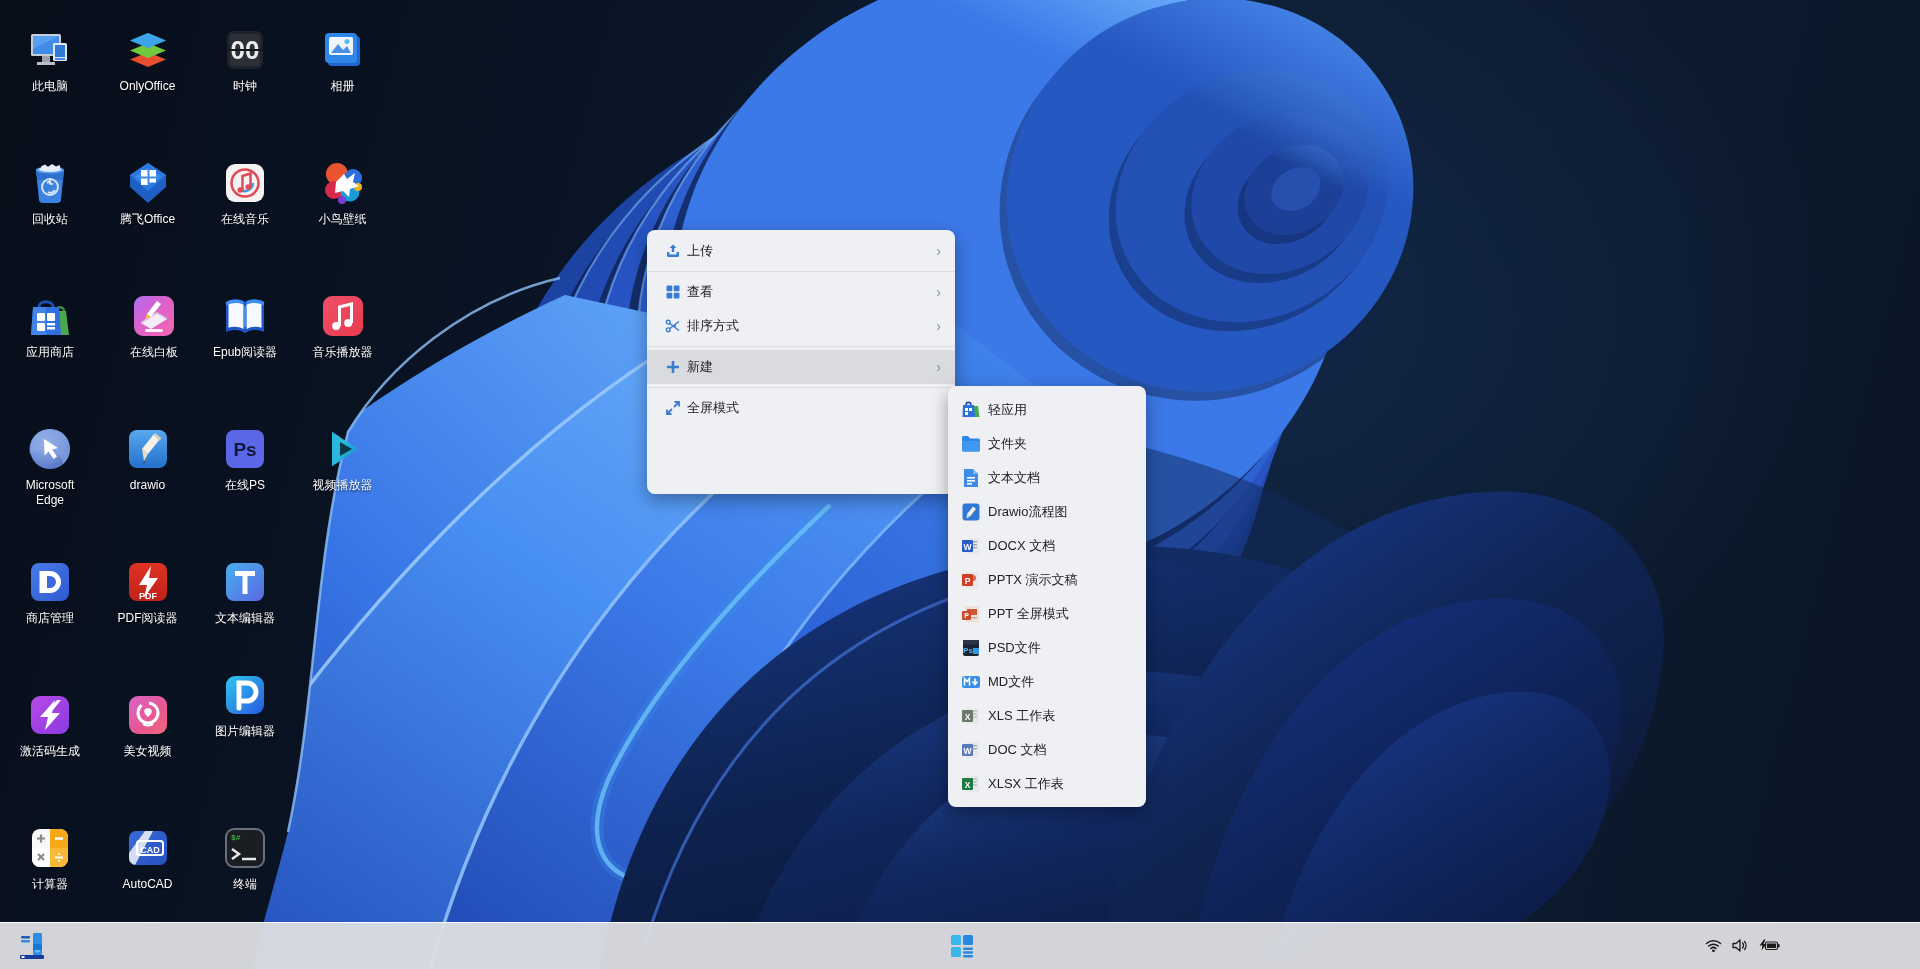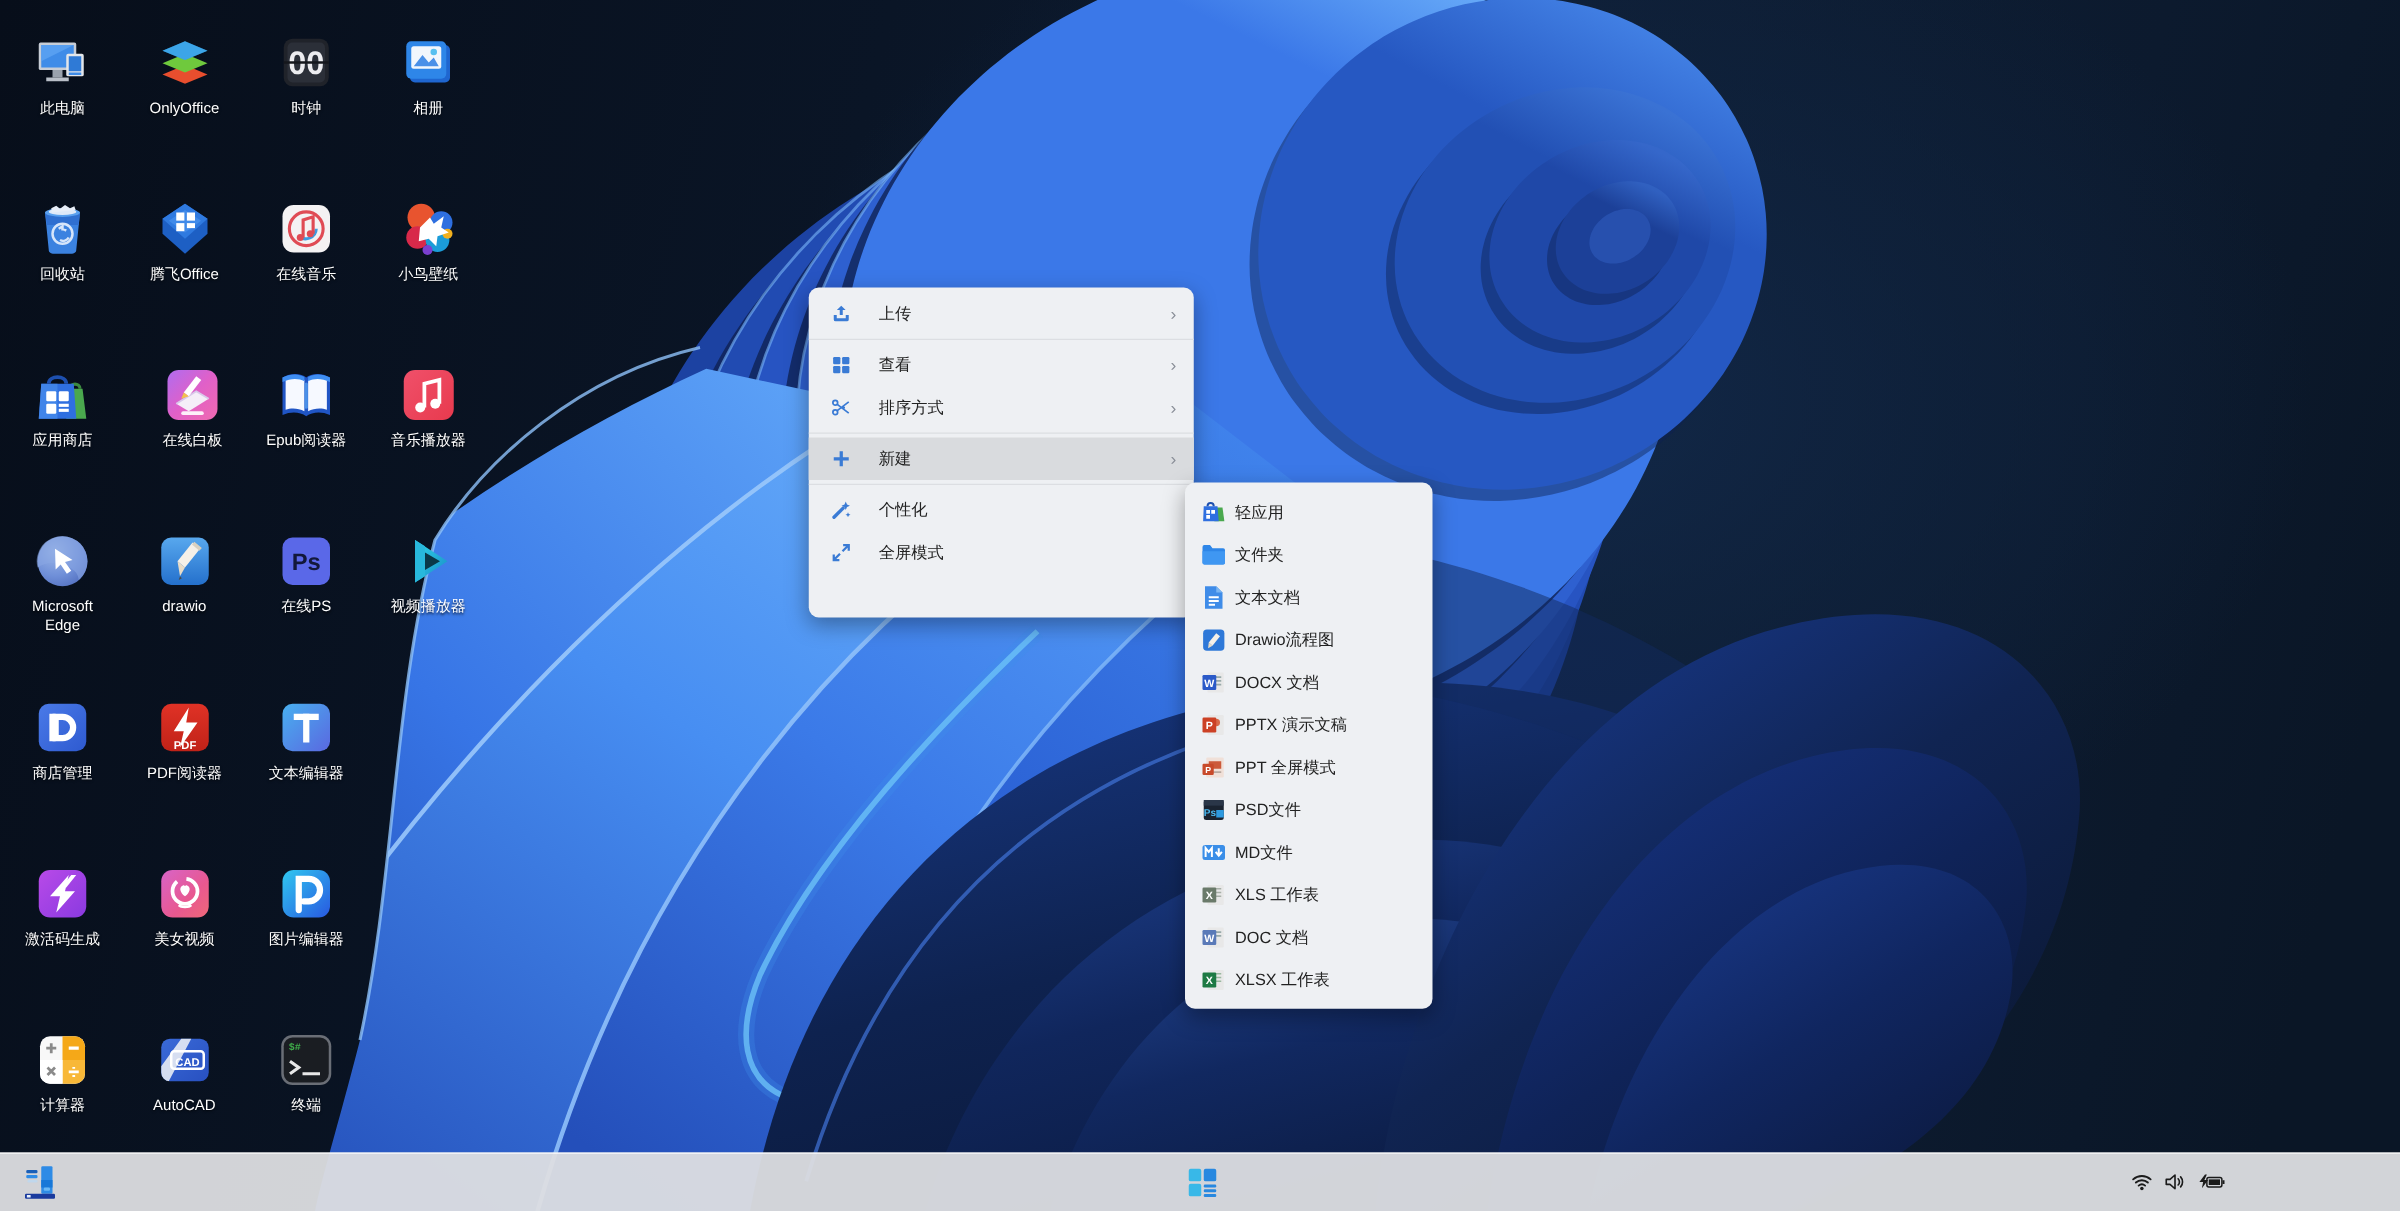--- a/index.html
+++ b/index.html
@@ -5,21 +5,21 @@
 * { margin:0; padding:0; box-sizing:border-box; }
 html,body { width:1920px; height:969px; overflow:hidden; font-family:"Liberation Sans", sans-serif; }
 #stage { position:relative; width:1920px; height:969px; background:#0a1524; overflow:hidden;padding-left:18px; }
 #wall { position:absolute; left:0; top:0; }
 
 .dicon { position:absolute; width:96px; text-align:center; color:#fff; }
 .dicon .ic { width:46px; height:46px; margin:0 auto; display:block; }
 .dicon .lb { margin-top:6px; font-size:12px; line-height:15px; color:#fff; text-shadow:0 1px 2px rgba(0,0,0,.75); }
 
 #menu { position:absolute; left:647px; top:230px; width:308px; height:264px; background:#eef0f3; border-radius:8px; box-shadow:0 6px 18px rgba(0,0,0,.35); padding-top:4px; font-size:13px; color:#222; }
-.mi { height:34px; display:flex; align-items:center; position:relative;gap:16px; }
+.mi { height:34px; display:flex; align-items:center; position:relative; }
 .mi .mic { width:16px; height:16px; margin-left:18px; }
 .mi .mtx { margin-left:6px; }
 .mi .chev { position:absolute; right:14px; color:#8a8f98; font-size:14px; }
 .msep { height:1px; background:#dcdee2; margin:3px 0; }
 .mi.hl { background:#d9dbde; }
 
 #submenu { position:absolute; left:948px; top:386px; width:198px; height:421px; background:#eef0f3; border-radius:8px; box-shadow:0 6px 18px rgba(0,0,0,.35); padding-top:7px; font-size:13px; color:#222; }
 .si { height:34px; display:flex; align-items:center; }
 .si .sic { width:22px; height:22px; margin-left:12px; }
 .si .stx { margin-left:6px; }
@@ -466,21 +466,21 @@
               <stop offset="1" stop-color="#f06878"></stop>
             </linearGradient>
           </defs>
 <rect x="4" y="4" width="38" height="38" rx="9" fill="url(#gb)"></rect>
 <circle cx="23" cy="21" r="10" fill="none" stroke="#fff" stroke-width="3" stroke-dasharray="40 8"></circle>
 <path d="M23 25 c-4 -3 -5 -7 -2 -8.5 c1.5 -0.7 2 0.5 2 0.5 c0 0 0.5 -1.2 2 -0.5 c3 1.5 2 5.5 -2 8.5 Z" fill="#fff"></path>
 <path d="M18 32 c2 2 8 2 10 0" stroke="#fff" stroke-width="2" fill="none"></path>
 </svg>
         <div class="lb">美女视频</div>
       </div>
-<div class="dicon" style="left:197px;top:692px">
+<div class="dicon" style="left:197px;top:672px">
         <svg class="ic" viewBox="0 0 46 46" xmlns="http://www.w3.org/2000/svg">
 <defs>
             <linearGradient id="gpe" x1="0" y1="0" x2="1" y2="1">
 <stop offset="0" stop-color="#30c8f0"></stop>
               <stop offset="1" stop-color="#2858e0"></stop>
             </linearGradient>
           </defs>
 <rect x="4" y="4" width="38" height="38" rx="9" fill="url(#gpe)"></rect>
 <path d="M17 36 V11 h8 a9 9 0 0 1 0 18 h-4" fill="none" stroke="#fff" stroke-width="5" stroke-linecap="round"></path>
 </svg>
@@ -555,28 +555,20 @@
       </div>
       <div class="msep"></div>
       <div class="mi hl">
         <svg class="mic" viewBox="0 0 16 16">
           <path d="M8 2 V14 M2 8 H14" stroke="#3a7bd5" stroke-width="2.6"></path>
         </svg>
         <span class="mtx">新建</span>
         <span class="chev">›</span>
       </div>
       <div class="msep"></div>
-      <div class="mi">
-        <svg class="mic" viewBox="0 0 16 16">
-          <path d="M2.2 13.8 L9.5 6.5" stroke="#3a7bd5" stroke-width="2.7" stroke-linecap="round" fill="none"></path>
-          <path d="M11.6 1.2 l1 2.4 l2.4 1 l-2.4 1 l-1 2.4 l-1 -2.4 l-2.4 -1 l2.4 -1 Z" fill="#3a7bd5"></path>
-          <path d="M13.4 9.8 l0.6 1.4 l1.4 0.6 l-1.4 0.6 l-0.6 1.4 l-0.6 -1.4 l-1.4 -0.6 l1.4 -0.6 Z" fill="#3a7bd5"></path>
-        </svg>
-        <span class="mtx">个性化</span>
-      </div>
       <div class="mi">
         <svg class="mic" viewBox="0 0 16 16">
           <path d="M9.5 2 H14 V6.5 M14 2 L9 7 M6.5 14 H2 V9.5 M2 14 L7 9" fill="none" stroke="#3a7bd5" stroke-width="1.8"></path>
         </svg>
         <span class="mtx">全屏模式</span>
       </div>
     </div>
 <div id="submenu">
       <div class="si">
         <svg class="sic" viewBox="0 0 22 22">

